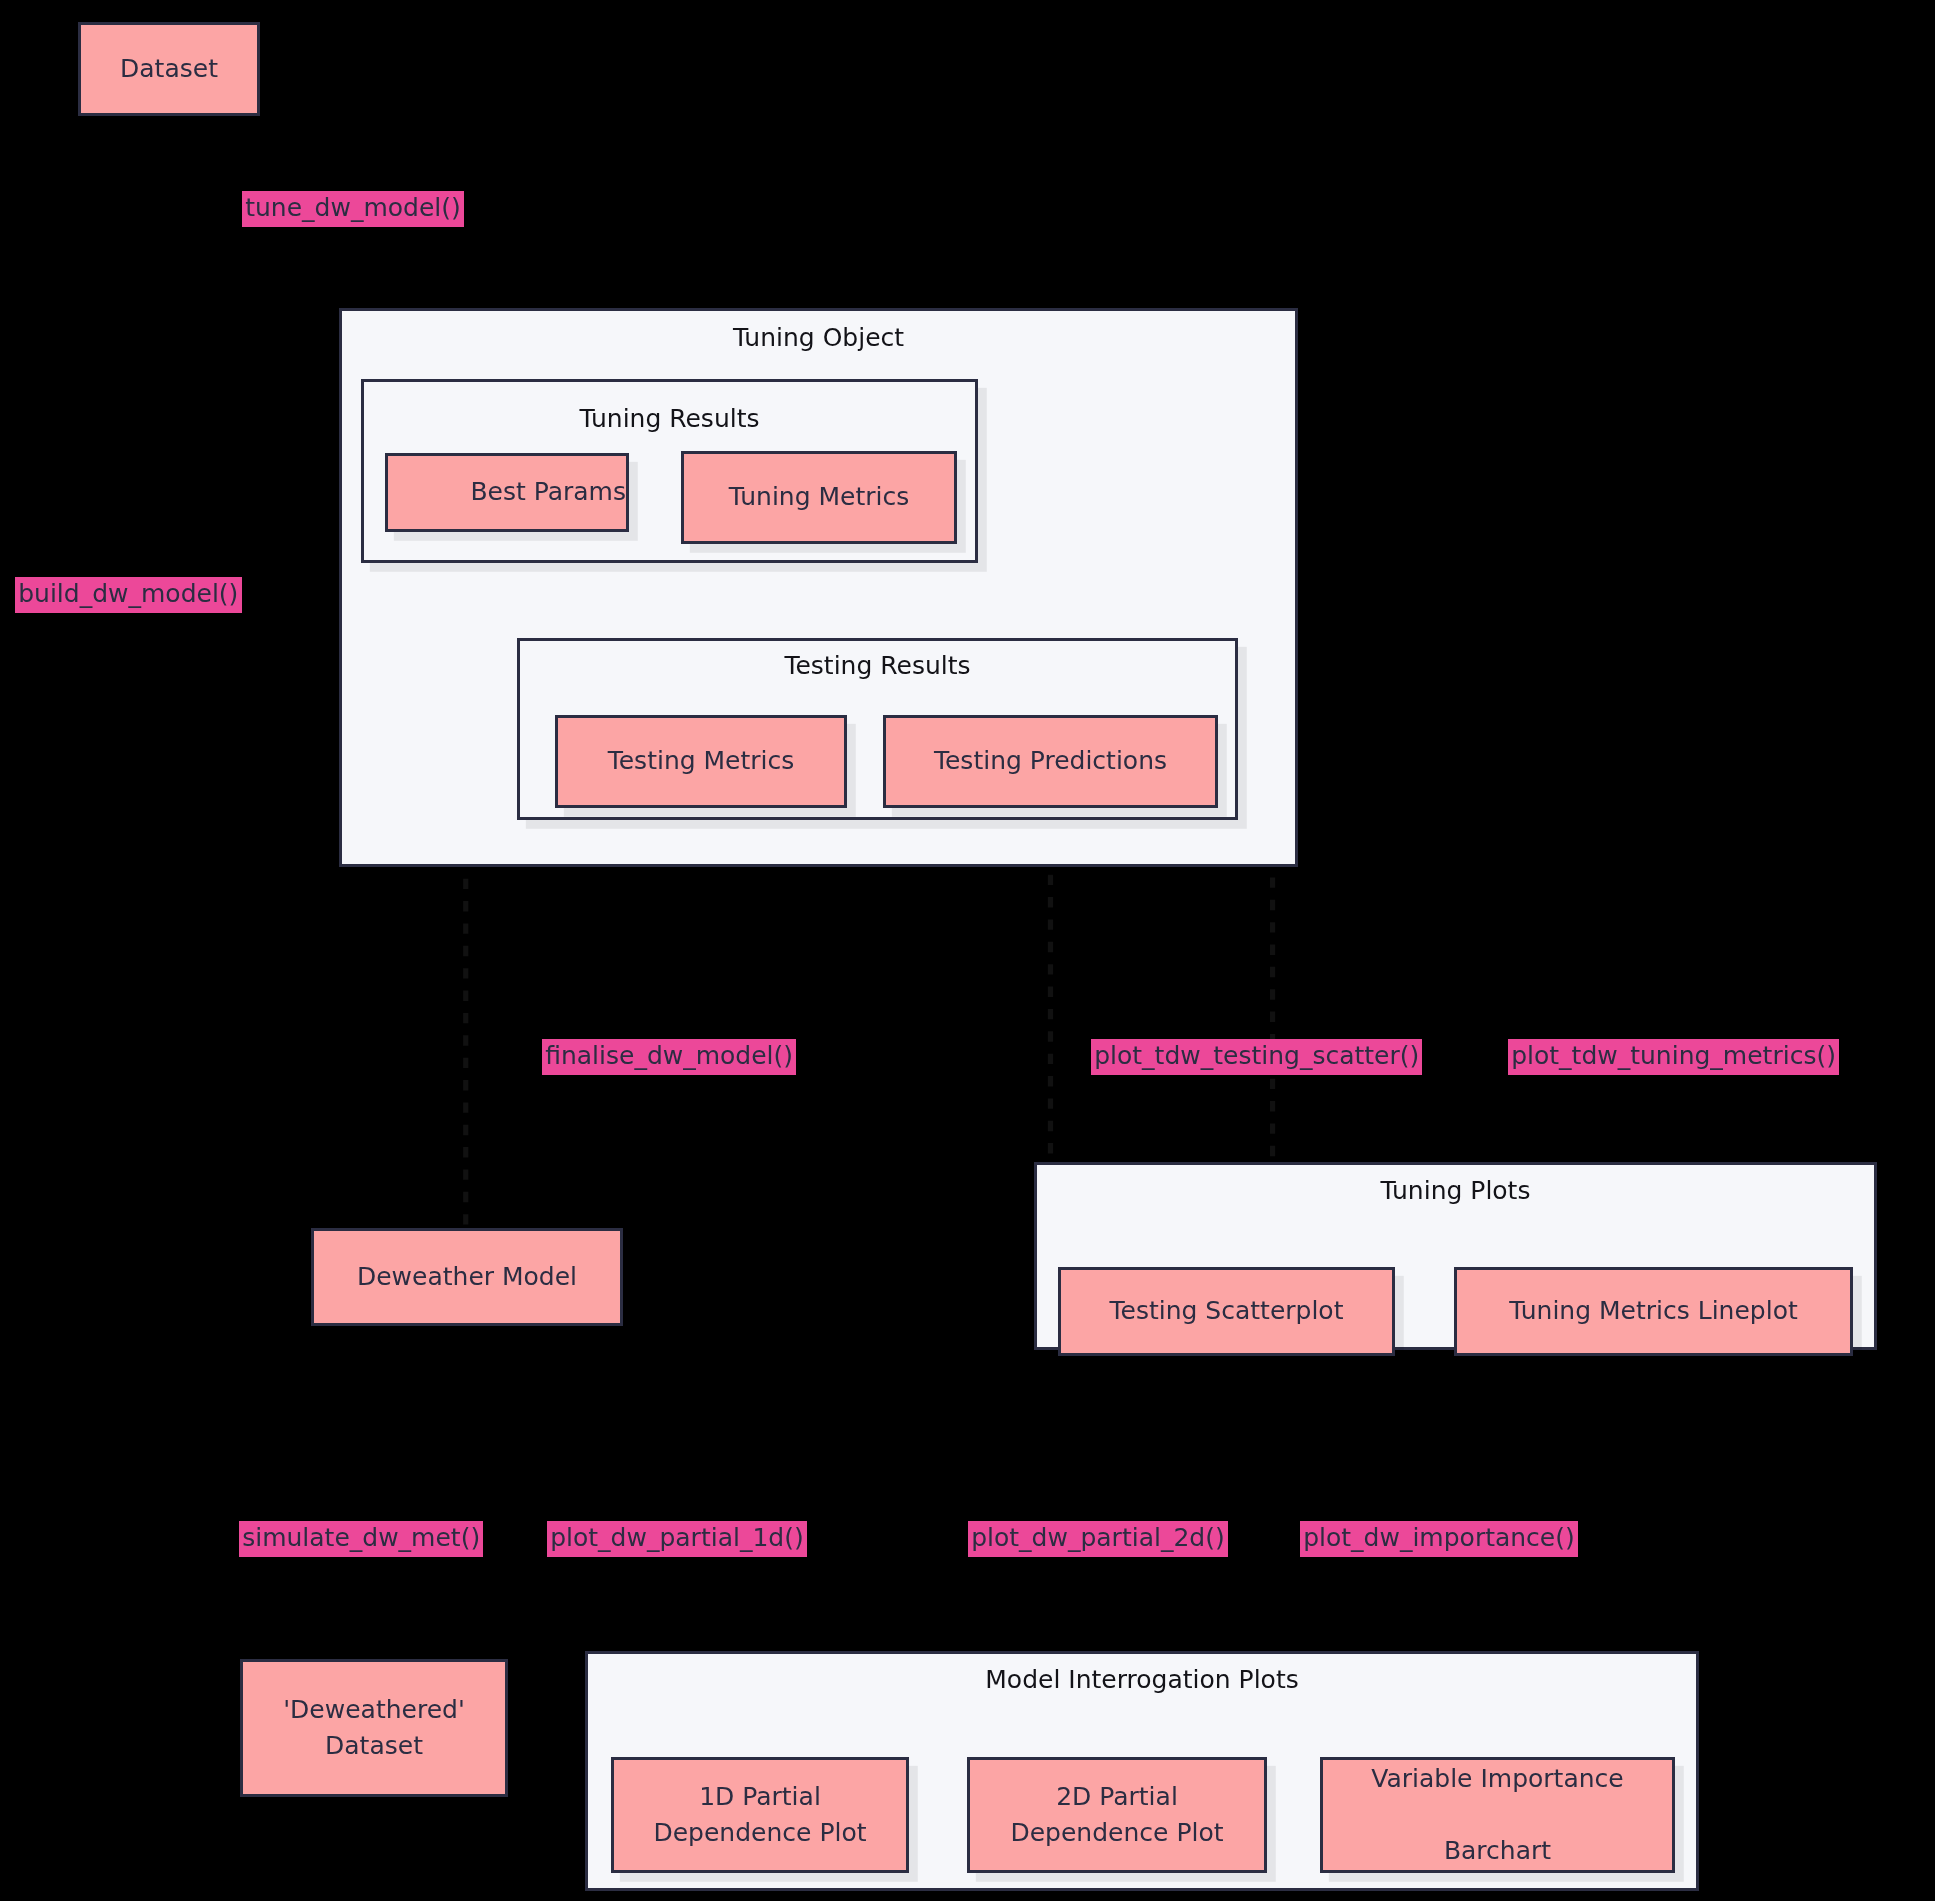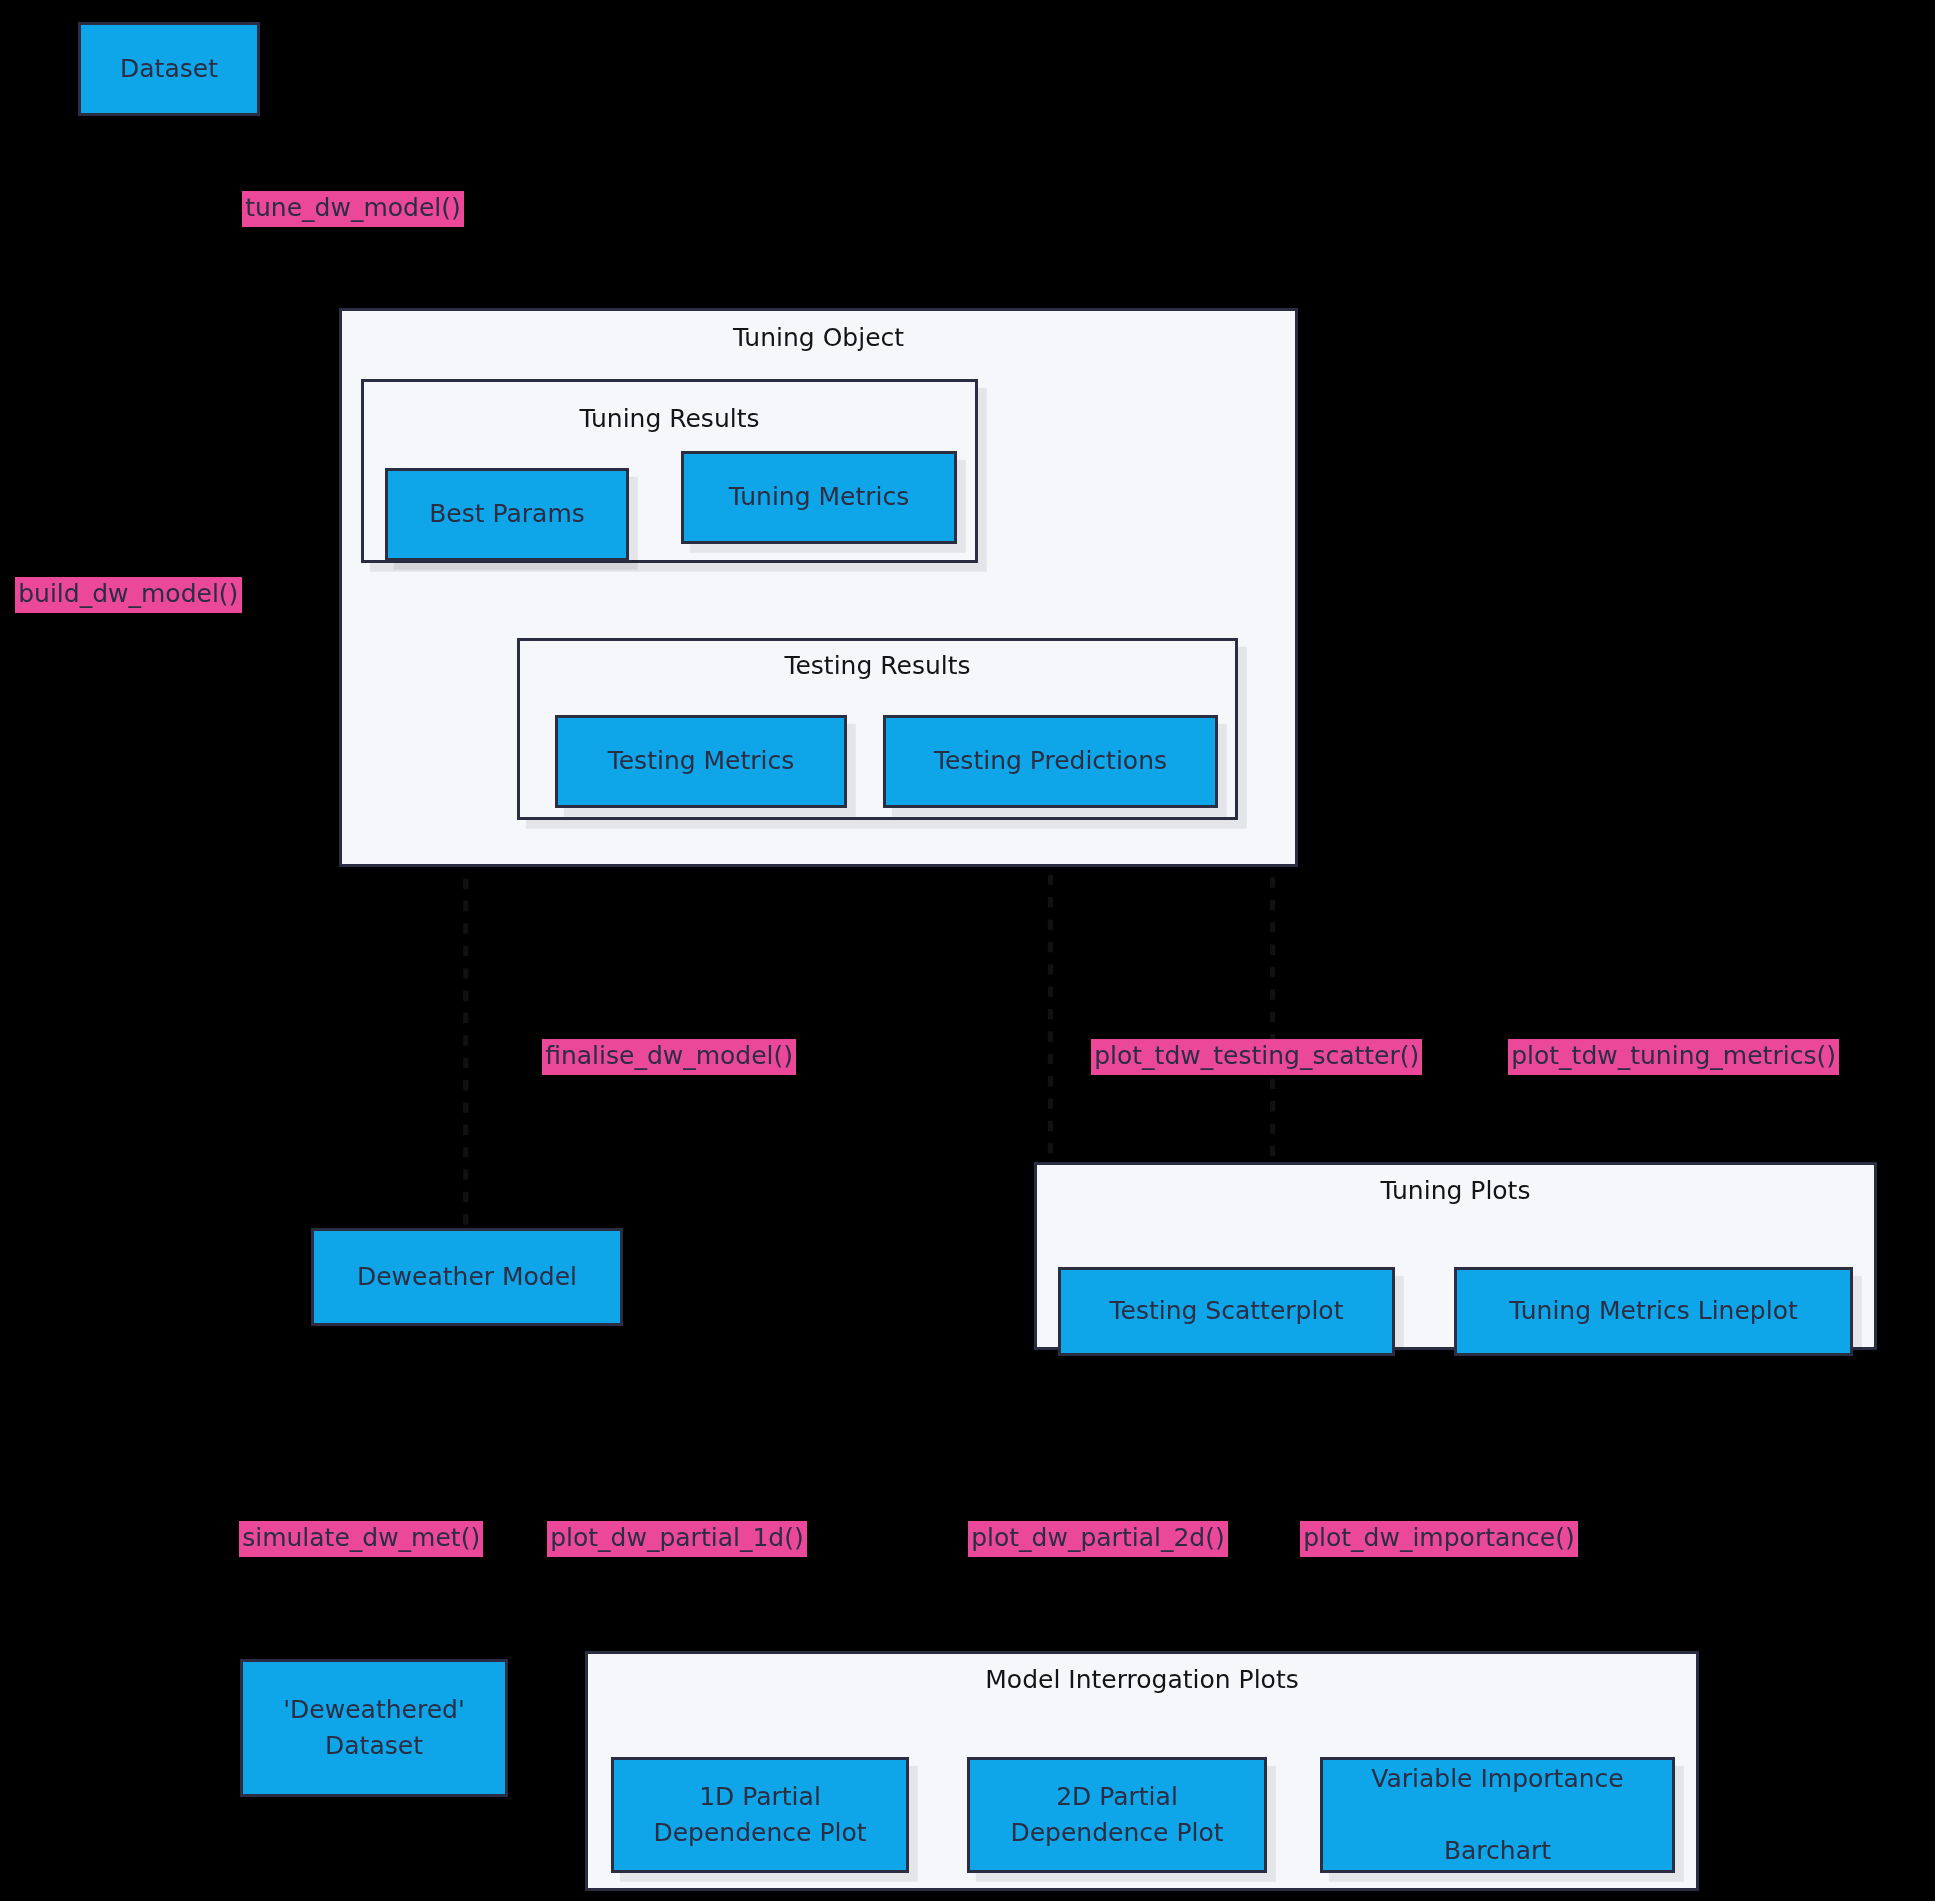--- a/index.html
+++ b/index.html
@@ -9,21 +9,21 @@
     background:#000000;
     font-family:"DejaVu Sans","Liberation Sans",sans-serif;
     overflow:hidden;
   }
   svg#wires{position:absolute;left:0;top:0;width:1936px;height:1902px;}
 
   
   .node{
     position:absolute;
     box-sizing:border-box;
-    background:#0ea5e9;
+    background:#fca5a5;
     border:3.6px solid #2b2d42;
     color:#2b2d42;
     display:flex;align-items:center;justify-content:center;
     text-align:center;
     line-height:1.45;
     font-size:25px;
     z-index:5;
     box-shadow:8.8px 8.8px 0 0 rgba(0,0,0,.07);
   }
   
@@ -147,21 +147,21 @@
   </div>
 
   <div class="cluster" style="left:361px;top:379px;width:617px;height:184px;z-index:3;">
     <div class="cluster-title" style="top:22px;">Tuning Results</div>
   </div>
 
   <div class="cluster" style="left:517px;top:638px;width:721px;height:182px;z-index:3;">
     <div class="cluster-title" style="top:10.4px;">Testing Results</div>
   </div>
 
-  <div class="node" style="left:385px;top:468px;width:244px;height:93px;">
+  <div class="node" style="left:385px;top:453px;width:244px;height:79px;justify-content:flex-end;">
     <span>Best Params</span>
   </div>
   <div class="node" style="left:681px;top:451px;width:276px;height:93px;">
     <span>Tuning Metrics</span>
   </div>
   <div class="node" style="left:541px;top:715px;width:292px;height:93px;margin-left:14px;">
     <span>Testing Metrics</span>
   </div>
   <div class="node" style="left:883px;top:715px;width:335px;height:93px;">
     <span>Testing Predictions</span>

